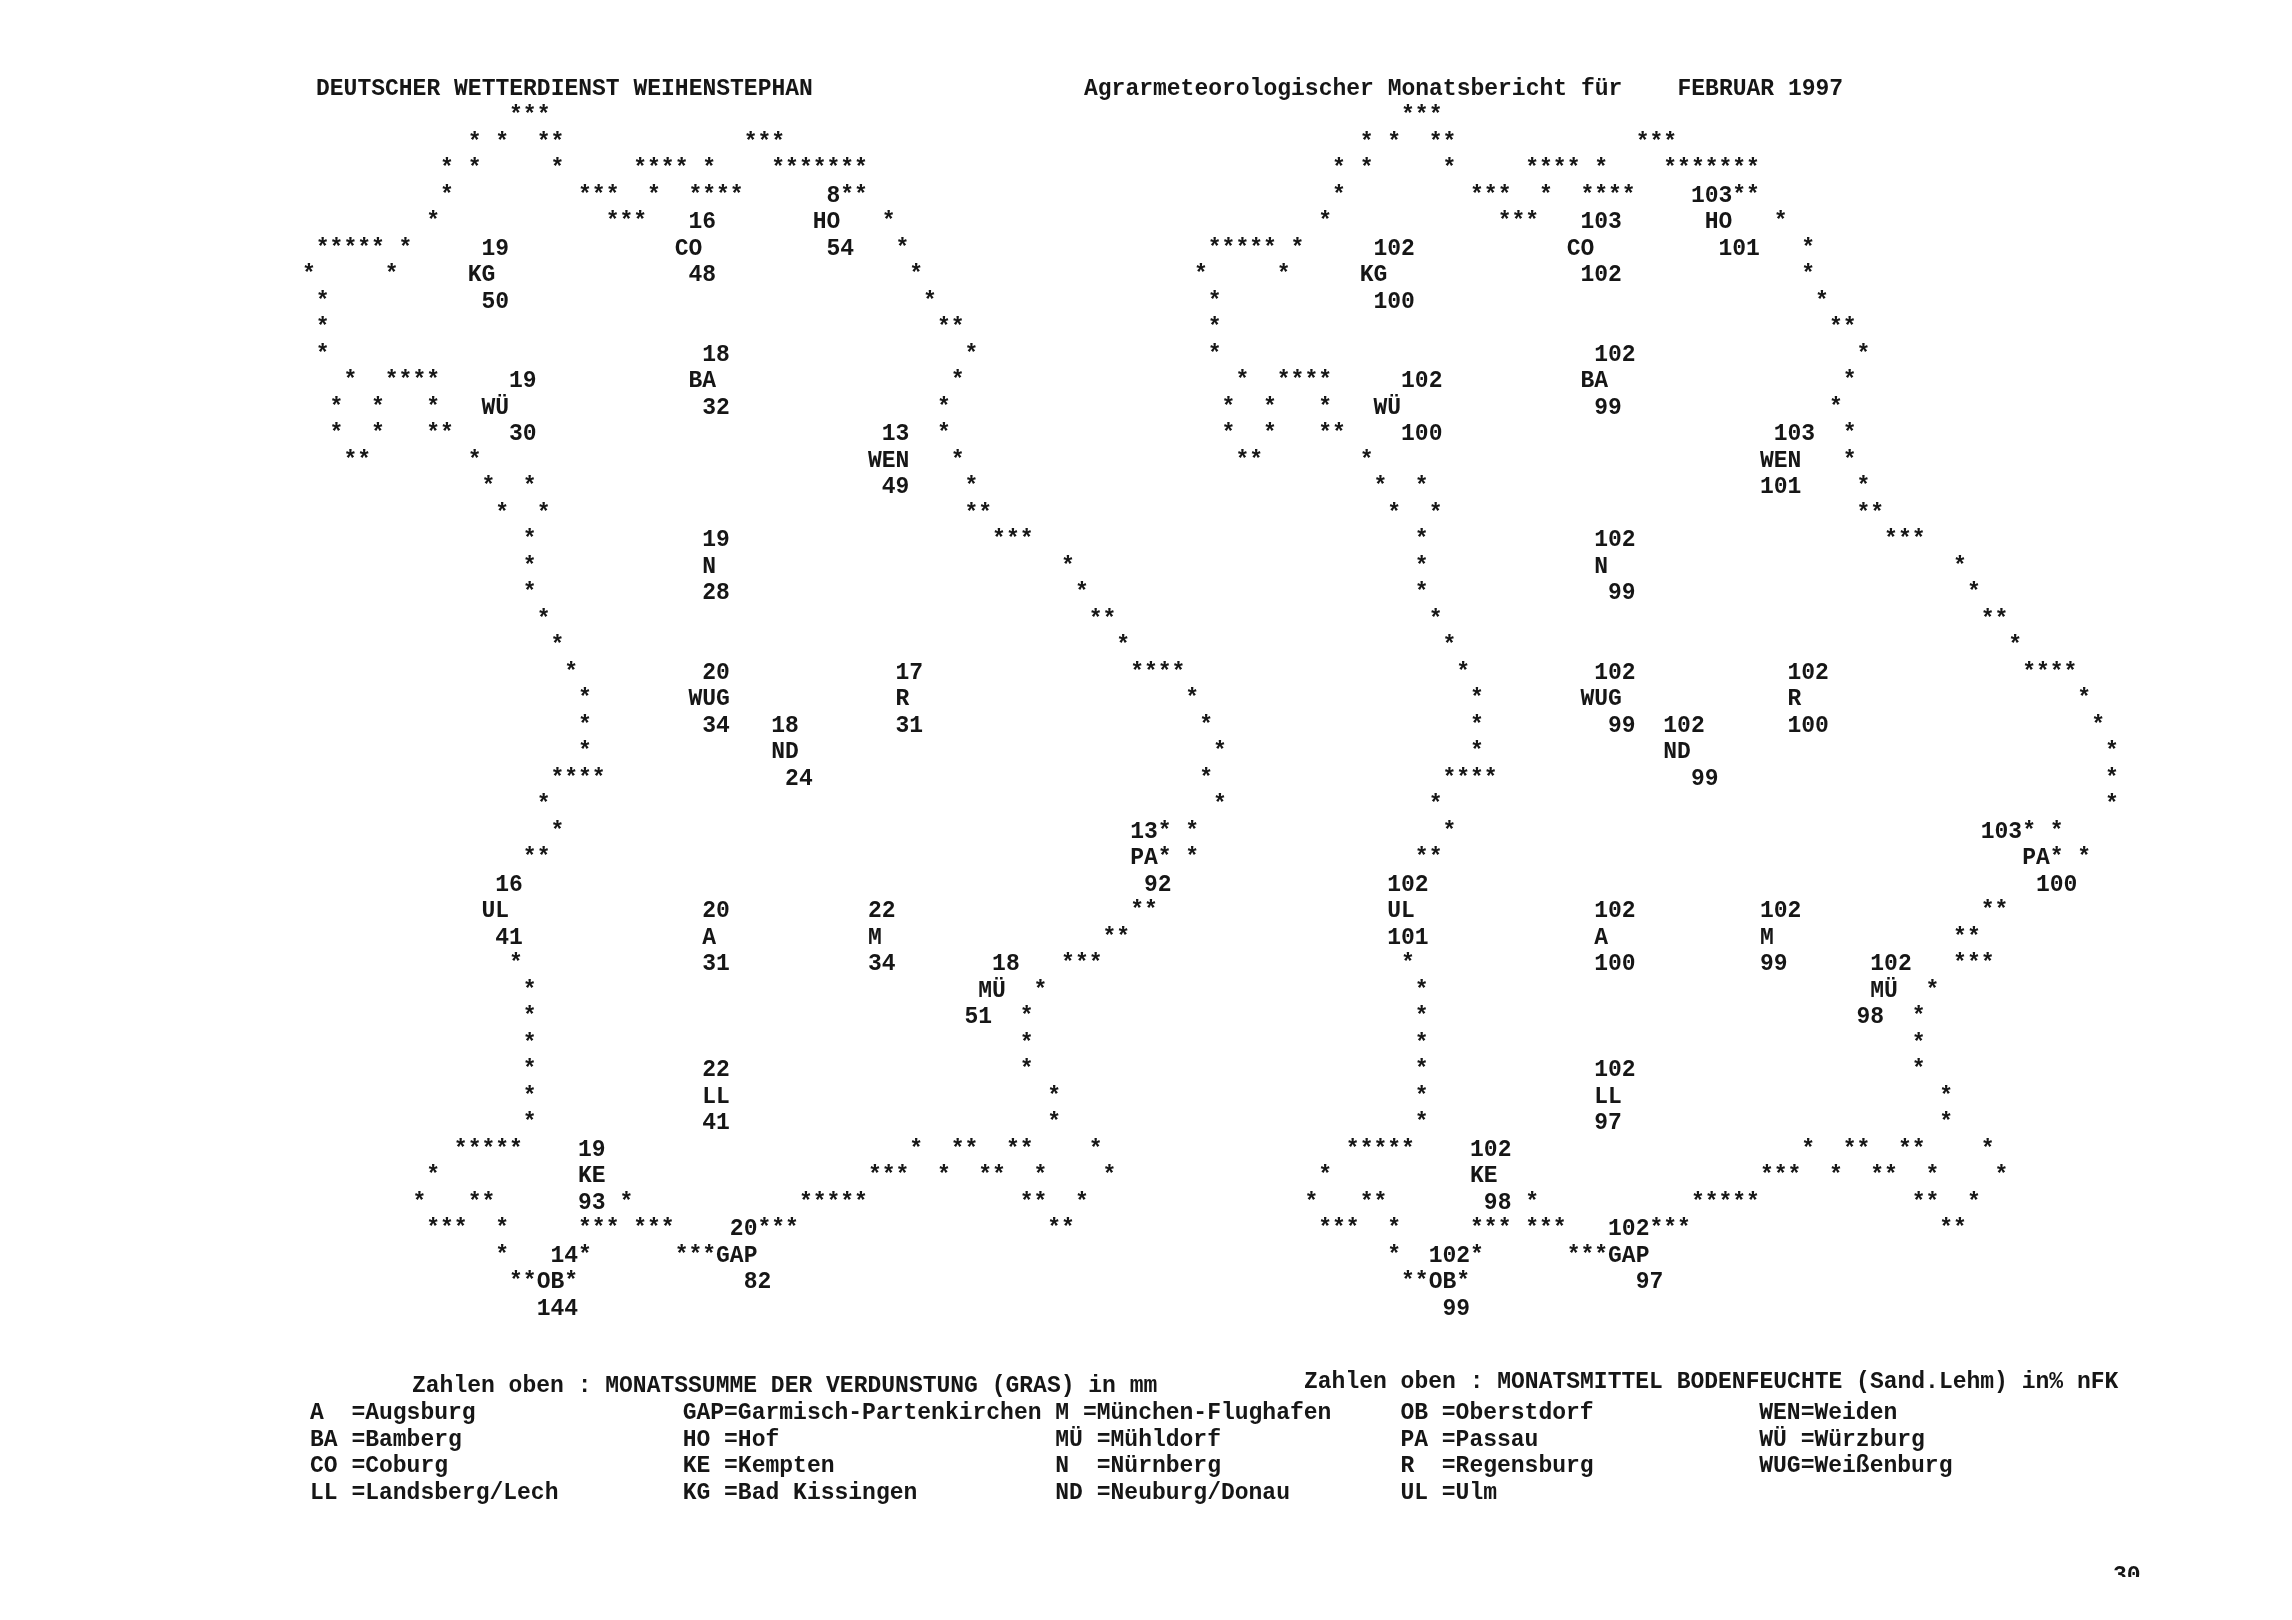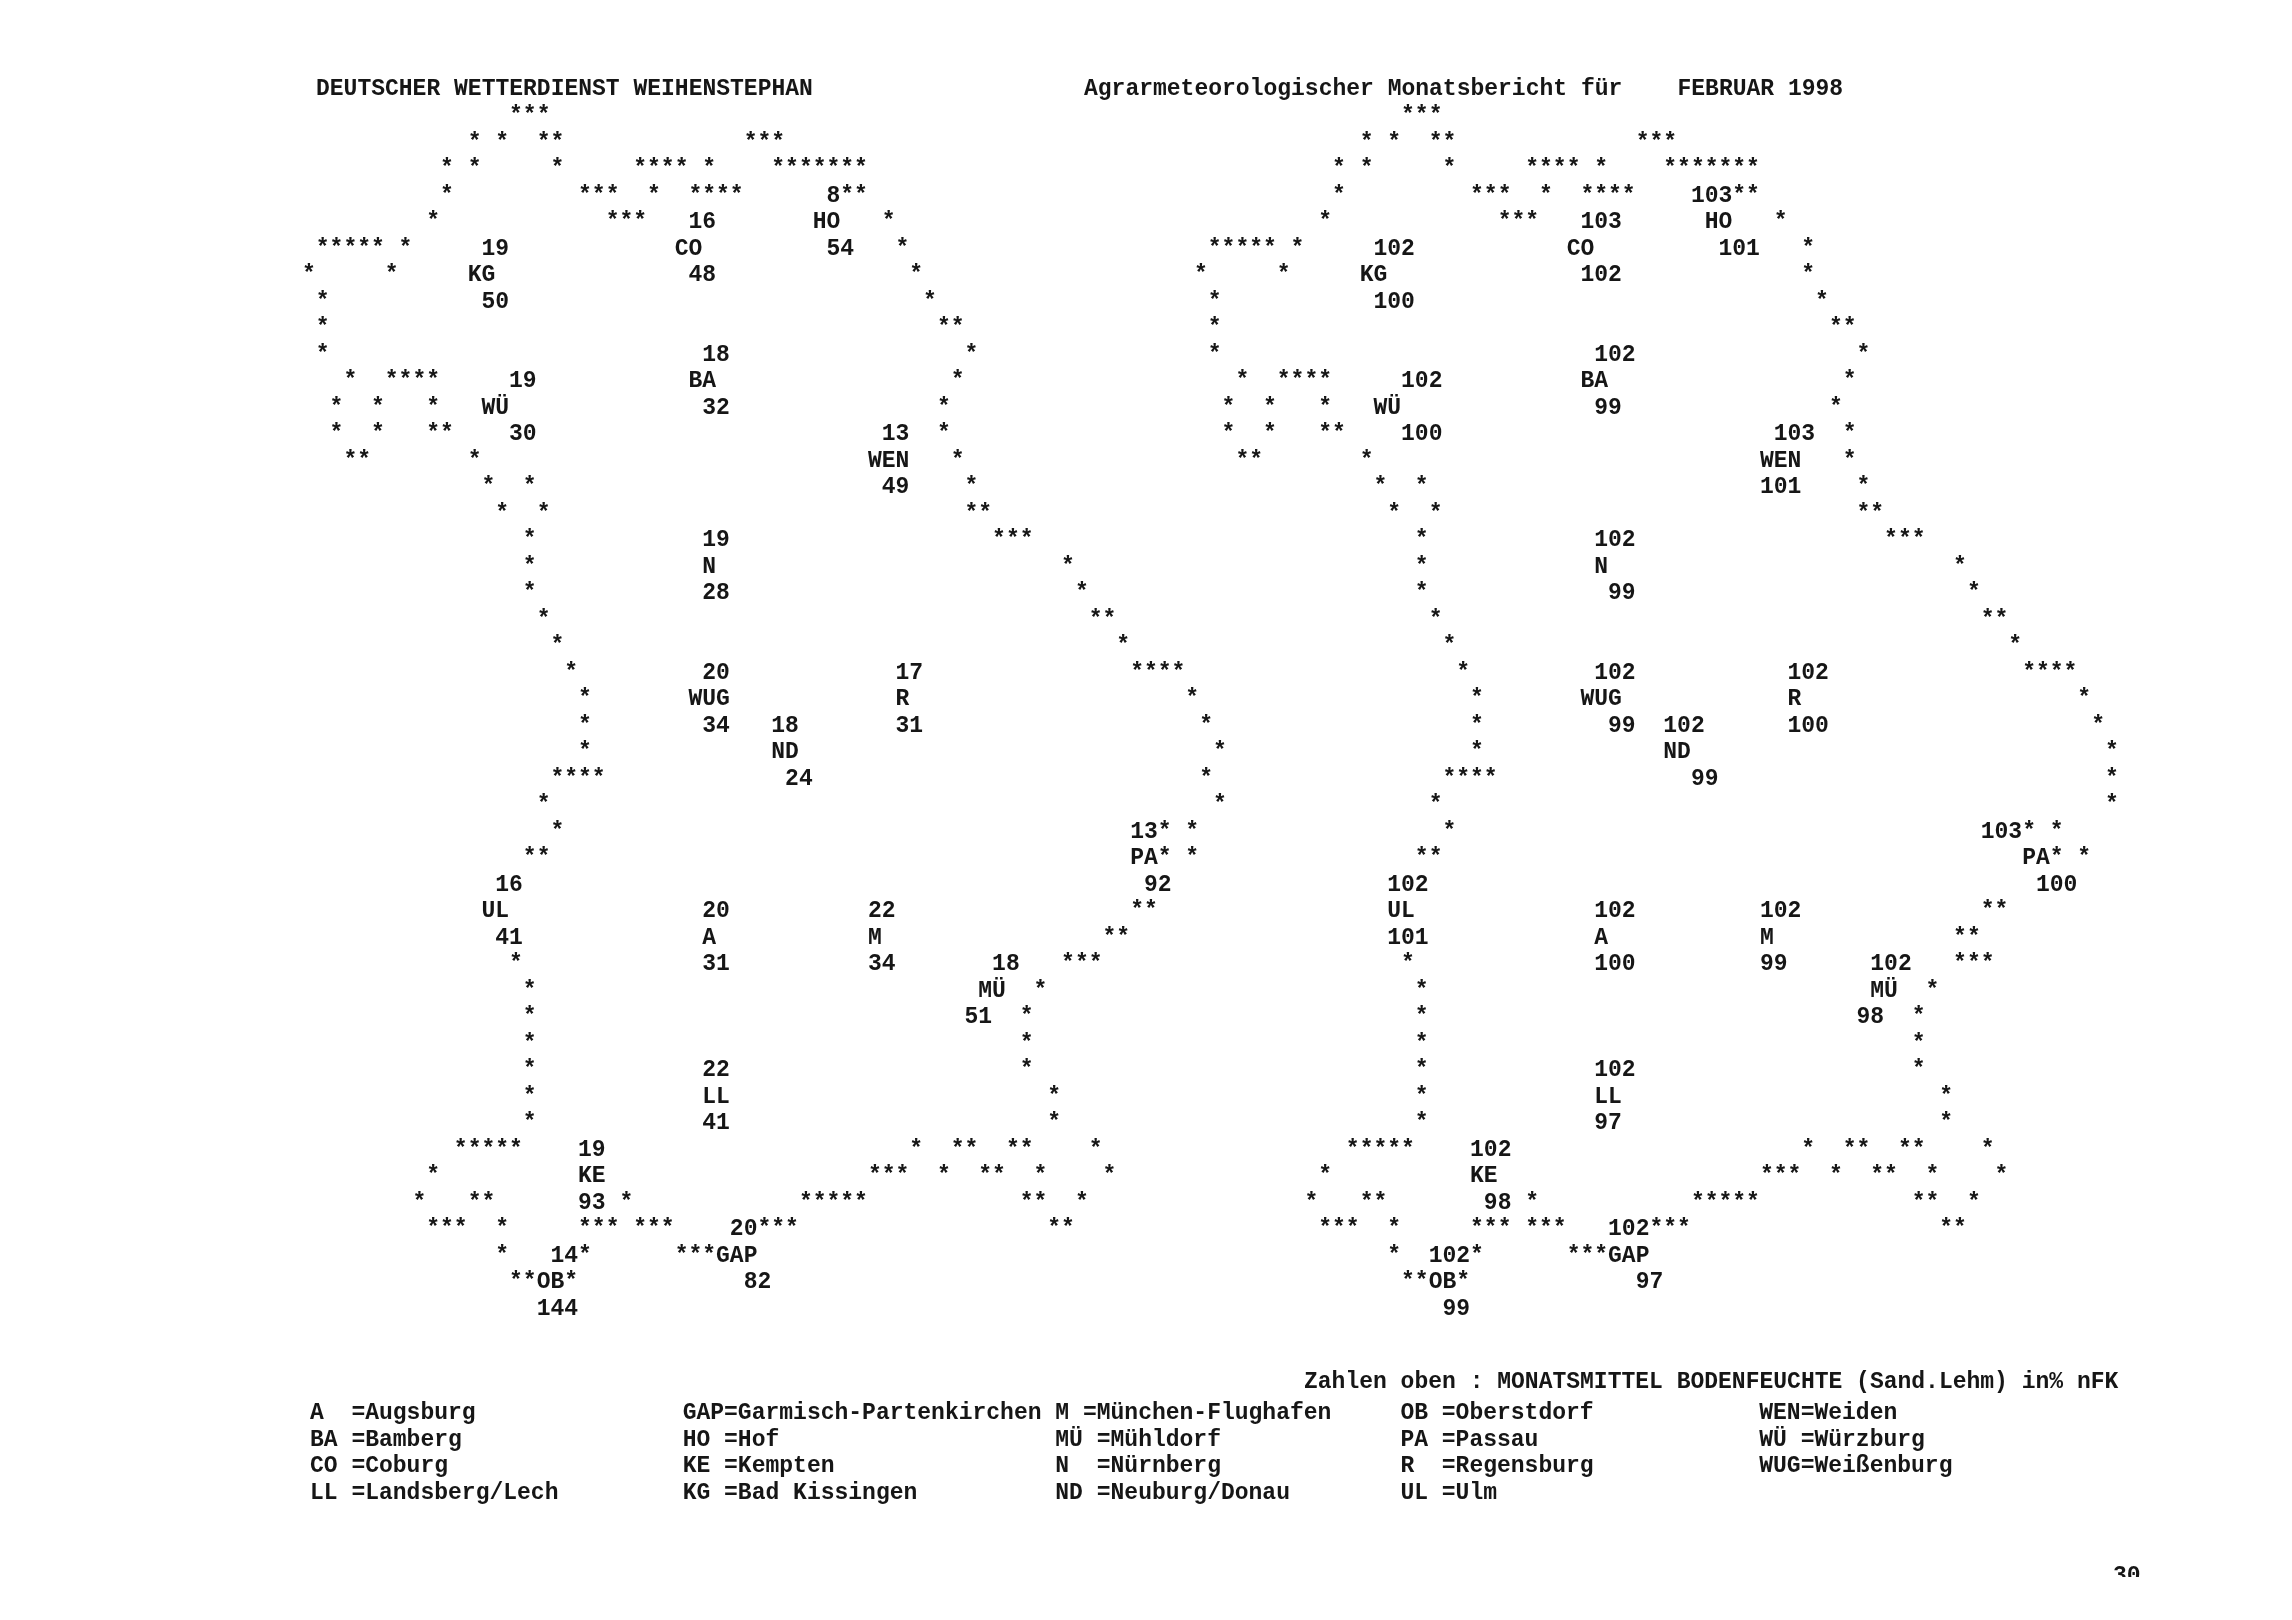--- a/index.html
+++ b/index.html
@@ -27,21 +27,21 @@
   #caption-left  { left: 412px;  top: 1320px; }
   #caption-right { left: 1304px; top: 1316px; }
   #legend       { left: 310px;  top: 1400px; }
   #page-number  { left: 2113px; top: 1563px; height: 13.7px; overflow: hidden; }
 </style>
 </head>
 <body>
 
 <div id="header-left" class="m">DEUTSCHER WETTERDIENST WEIHENSTEPHAN</div>
 
-<div id="header-right" class="m">Agrarmeteorologischer Monatsbericht für    FEBRUAR 1998</div>
+<div id="header-right" class="m">Agrarmeteorologischer Monatsbericht für    FEBRUAR 1997</div>
 
 <pre id="map-left" class="m">               ***
             * *  **             ***
           * *     *     **** *    *******
           *         ***  *  ****      8**
          *            ***   16       HO   *
  ***** *     19            CO         54   *
 *     *     KG              48              *
  *           50                              *
  *                                            **
@@ -124,20 +124,21 @@
                 *            97                       *
            *****    102                     *  **  **    *
          *          KE                   ***  *  **  *    *
         *   **       98 *           *****           **  *
          ***  *     *** ***   102***                  **
               *  102*      ***GAP
                **OB*            97
                   99</pre>
 
 <div id="caption-left" class="m">
+  <div>Zahlen oben : MONATSSUMME DER VERDUNSTUNG (GRAS) in mm</div>
 </div>
 
 <div id="caption-right" class="m">
   <div>Zahlen oben : MONATSMITTEL BODENFEUCHTE (Sand.Lehm) in% nFK</div>
 </div>
 
 <pre id="legend" class="m">A  =Augsburg               GAP=Garmisch-Partenkirchen M =München-Flughafen     OB =Oberstdorf            WEN=Weiden
 BA =Bamberg                HO =Hof                    MÜ =Mühldorf             PA =Passau                WÜ =Würzburg
 CO =Coburg                 KE =Kempten                N  =Nürnberg             R  =Regensburg            WUG=Weißenburg
 LL =Landsberg/Lech         KG =Bad Kissingen          ND =Neuburg/Donau        UL =Ulm</pre>

